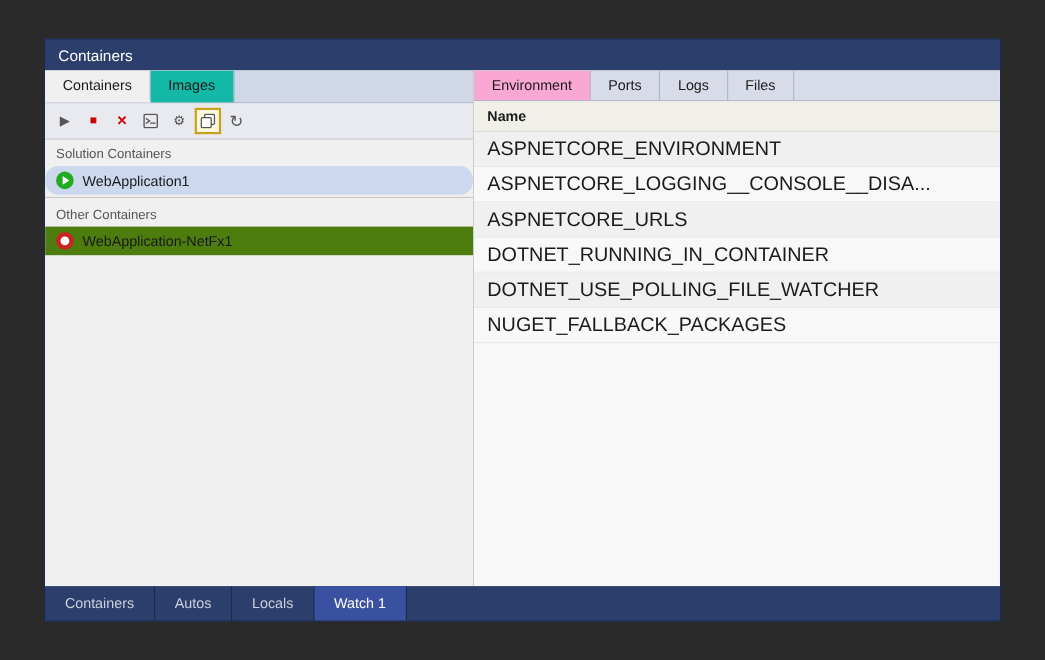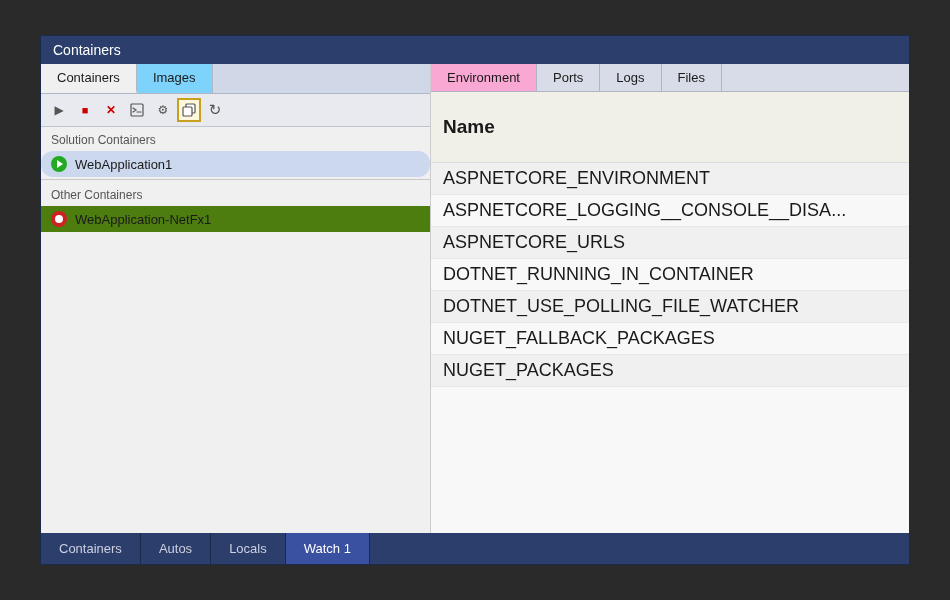--- a/index.html
+++ b/index.html
@@ -46,21 +46,21 @@
       display: flex;
       background: #d0d8e8;
       border-bottom: 1px solid #b0b8c8;
     }
     .tab {
       padding: 6px 16px;
       font-size: 13px;
       color: #1a1a1a;
       cursor: pointer;
       border-right: 1px solid #b0b8c8;
-      background: #7dd3fc;
+      background: #14b8a6;
     }
     .tab.active {
       background: #f0f0f0;
       border-bottom: 2px solid #f0f0f0;
       font-weight: 500;
     }
     .toolbar {
       display: flex;
       align-items: center;
       padding: 4px 6px;
@@ -155,22 +155,22 @@
     }
     .right-tab.active {
       background: #f9a8d4;
       font-weight: 500;
     }
     .env-table {
       flex: 1;
       overflow-y: auto;
     }
     .env-header {
-      padding: 24px 12px;
-      font-size: 19px;
+      padding: 6px 12px;
+      font-size: 13px;
       font-weight: 600;
       color: #1a1a1a;
       background: #f0f0e8;
       border-bottom: 1px solid #ddd;
     }
     .env-row {
       padding: 5px 12px;
       font-size: 18px;
       color: #1a1a1a;
       border-bottom: 1px solid #e8e8e8;
@@ -264,21 +264,20 @@
       </div>
 
       <div class="env-table">
         <div class="env-header">Name</div>
         <div class="env-row">ASPNETCORE_ENVIRONMENT</div>
         <div class="env-row">ASPNETCORE_LOGGING__CONSOLE__DISA...</div>
         <div class="env-row">ASPNETCORE_URLS</div>
         <div class="env-row">DOTNET_RUNNING_IN_CONTAINER</div>
         <div class="env-row">DOTNET_USE_POLLING_FILE_WATCHER</div>
         <div class="env-row">NUGET_FALLBACK_PACKAGES</div>
-        <div class="env-row">NUGET_PACKAGES</div>
       </div>
     </div>
   </div>
 
   <div class="bottom-tab-bar">
     <div class="bottom-tab">Containers</div>
     <div class="bottom-tab">Autos</div>
     <div class="bottom-tab">Locals</div>
     <div class="bottom-tab active">Watch 1</div>
   </div>

